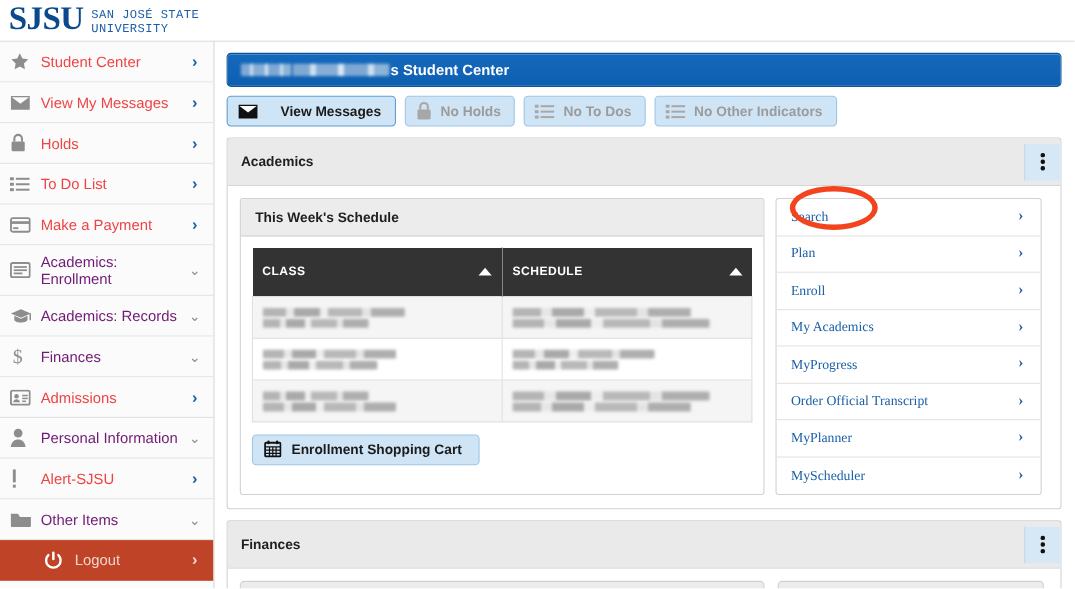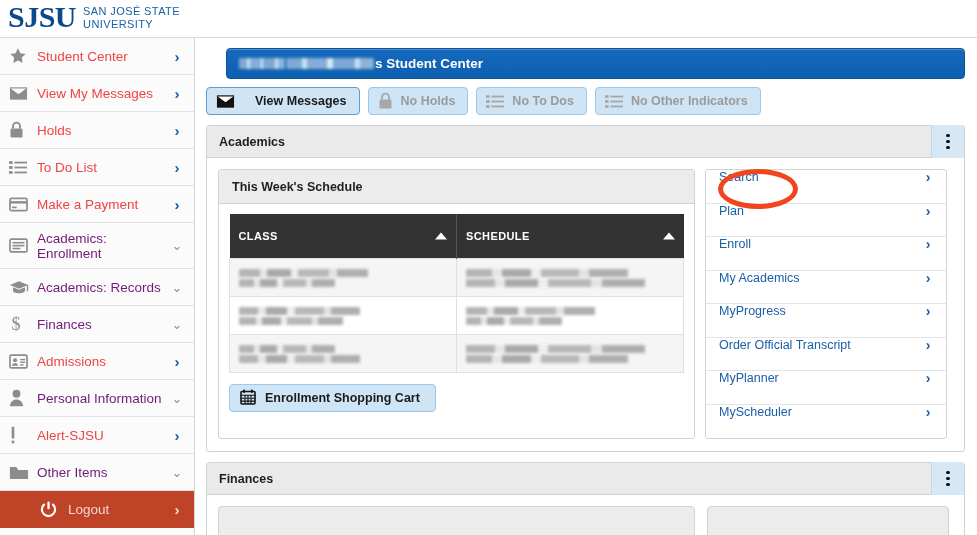--- a/index.html
+++ b/index.html
@@ -10,29 +10,29 @@
     font-family: "Liberation Sans", sans-serif;
     -webkit-font-smoothing: antialiased;
   }
   #app { position: relative; width: 977px; height: 535px; background: #ffffff; }
 
   
   .topbar {
     position: absolute; left: 0; top: 0; width: 977px; height: 38px;
     background: #ffffff; border-bottom: 1px solid #d8d8d8;
   }
-  .logo { position: absolute; left: 8px; top: 1px; display: flex; align-items: flex-start; }
+  .logo { position: absolute; left: 8px; top: 1px; display: flex; align-items: flex-end; }
   .logo-sjsu {
     font-family: "Liberation Serif", serif;
     font-size: 30px; font-weight: 700; color: #0a4a8c;
     letter-spacing: -0.5px; line-height: 32px;
   }
   .logo-words {
     margin-left: 7px; margin-top: 4px;
-    font-family: Liberation Sans, sans-serif;
+    font-family: Liberation Mono, monospace;
     color: #1a5ea8; font-size: 11px; line-height: 12.5px;
     letter-spacing: 0.4px;
   }
 
   
   .sidebar {
     position: absolute; left: 0; top: 38px; width: 195px; height: 497px;
     background: #fbfbfb; border-right: 1px solid #d5d5d5;
     overflow: hidden;
   }
@@ -74,21 +74,20 @@
   }
   .page-gutter { padding: 10px 12px 0 10px; }
 
   .title-bar {
     height: 31px; border-radius: 4px;
     background: linear-gradient(#1569bd, #0d5fb0);
     border: 1px solid #0c5298;
     display: flex; align-items: center; padding-left: 12px;
     color: #ffffff; font-size: 13.5px; font-weight: 700;
     box-shadow: inset 0 1px 0 rgba(255,255,255,.25);
-    margin-left: 20px;
   }
   .redacted {
     display: inline-block; height: 11px; border-radius: 1px;
     background: linear-gradient(90deg,#7fa9d4 0 18%,#cfe0f0 18% 24%,#86aed6 24% 47%,
                 #d9e7f4 47% 53%,#7ea8d3 53% 78%,#cde0f0 78% 84%,#8cb3d8 84% 100%);
     filter: blur(1.6px); vertical-align: -1px; margin-right: 1px;
   }
 
   .btnrow { display: flex; gap: 8px; margin-top: 8px; }
   .pill {
@@ -99,21 +98,21 @@
   }
   .pill.active { color: #1b1b1b; border-color: #5d9fd4; gap: 20px; }
   .pill .p-ico { color: #a7a7a7; display: flex; }
   .pill.active .p-ico { color: #111111; }
 
   .card {
     margin-top: 10px; border: 1px solid #d2d2d2; border-radius: 3px;
     background: #ffffff;
   }
   .card-head {
-    height: 32px; background: #eaeaea; border-bottom: 1px solid #d2d2d2;
+    height: 43px; background: #eaeaea; border-bottom: 1px solid #d2d2d2;
     display: flex; align-items: center; justify-content: space-between;
     padding-left: 12px; border-radius: 2px 2px 0 0;
   }
   .card-title { font-size: 12.5px; font-weight: 700; color: #1f1f1f; }
   .kebab {
     width: 33px; height: 33px; background: #d6e7f5;
     border-left: 1px solid #c3d7e8;
     display: flex; align-items: center; justify-content: center;
     flex-direction: column; gap: 2.5px; cursor: pointer;
   }
@@ -167,24 +166,24 @@
     border: 1px solid #9dc6e8; border-radius: 4px; background: #cfe4f5;
     display: flex; align-items: center; gap: 9px; padding-left: 10px;
     font-size: 12.5px; font-weight: 700; color: #1b1b1b; cursor: pointer;
   }
 
   .rightnav {
     width: 242px; border: 1px solid #d2d2d2; border-radius: 3px;
     background: #ffffff; overflow: hidden; align-self: flex-start;
   }
   .rnav-item {
-    height: 33.5px; display: flex; 
+    height: 33.5px; display: flex; align-items: center;
     justify-content: space-between; padding: 0 11px 0 13px;
     border-bottom: 1px solid #e4e4e4; cursor: pointer;
-    font-size: 12.5px; color: #1b5fa8;
+    font-size: 12.5px; color: #1b5fa8; font-family: Liberation Serif, serif;
   }
   .rnav-item:last-child { border-bottom: none; }
   .rnav-item .chev { font-size: 14px; }
 
   .circle-annot {
     position: absolute; left: 718px; top: 169px;
     width: 80px; height: 40px;
     border: 5px solid #f2441d; border-radius: 50%;
     pointer-events: none; z-index: 40;
   }

